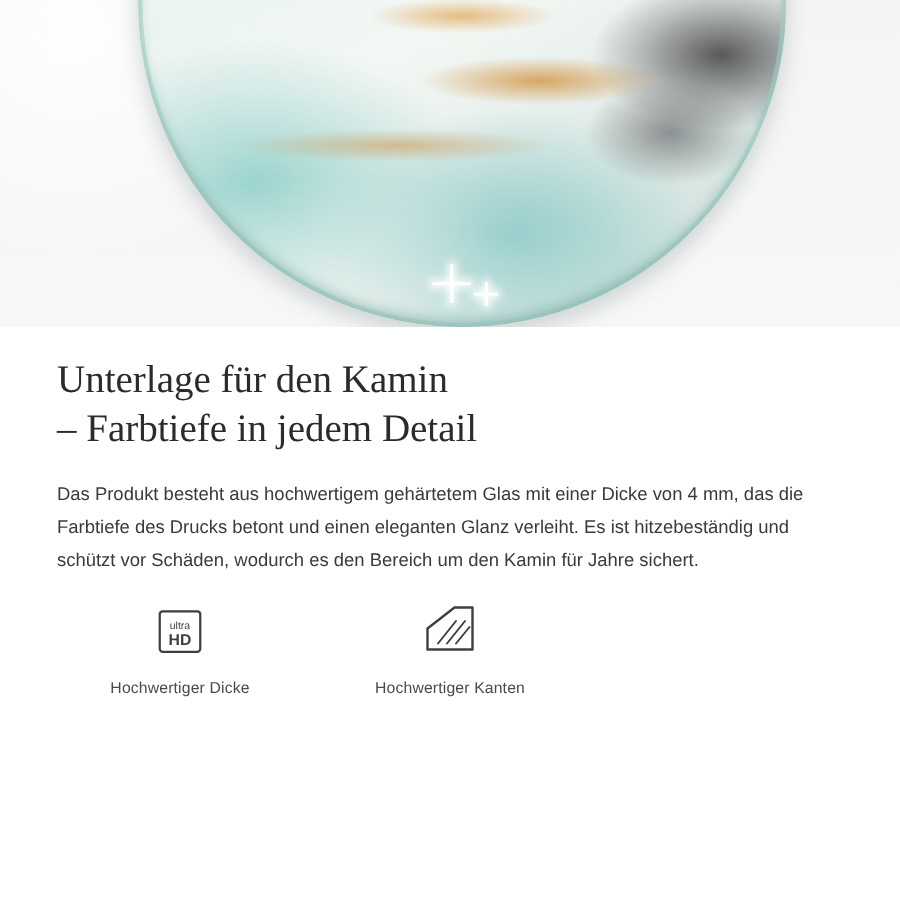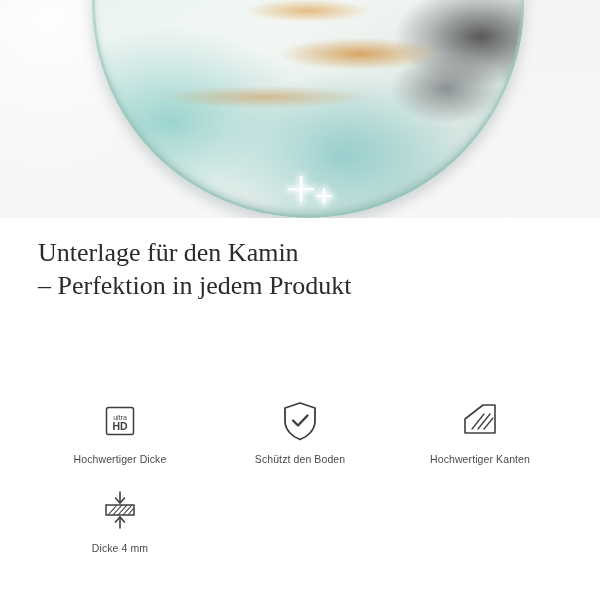--- a/index.html
+++ b/index.html
@@ -176,79 +176,50 @@
       <div class="plate-sheen"></div>
       <div class="plate-edge"></div>
     </div>
     <span class="sparkle s1"></span>
     <span class="sparkle s2"></span>
   </div>
 
   <div class="content">
     <h1 class="headline">
       <span class="line">Unterlage für den Kamin</span>
-      <span class="line">– Perfektion in jedem Produkt</span>
+      <span class="line">– Farbtiefe in jedem Detail</span>
     </h1>
+    <p class="body-copy">Das Produkt besteht aus hochwertigem gehärtetem Glas mit einer Dicke von 4 mm, das die Farbtiefe des Drucks betont und einen eleganten Glanz verleiht. Es ist hitzebeständig und schützt vor Schäden, wodurch es den Bereich um den Kamin für Jahre sichert.</p>
   </div>
 
   <div class="features">
 
 
     <div class="feature">
       <div class="feature-icon">
         <svg width="42" height="42" viewBox="0 0 42 42">
           <rect x="7.5" y="7.5" width="27" height="27" rx="2" fill="none" stroke="#3f3f3f" stroke-width="1.5"></rect>
           <text x="21" y="19.5" text-anchor="middle" font-family="Liberation Sans, sans-serif" font-size="7" fill="#3f3f3f">ultra</text>
           <text x="21" y="30" text-anchor="middle" font-family="Liberation Sans, sans-serif" font-size="10.5" font-weight="bold" fill="#3f3f3f">HD</text>
         </svg>
       </div>
       <div class="feature-label">Hochwertiger Dicke</div>
     </div>
 
-    <div class="feature">
-      <div class="feature-icon">
-        <svg width="42" height="44" viewBox="0 0 42 44">
-          <path d="M21 4 L36 9 V22 C36 31 29 37.5 21 40.5 C13 37.5 6 31 6 22 V9 Z" fill="none" stroke="#3f3f3f" stroke-width="1.8" stroke-linejoin="round"></path>
-          <path d="M14 21.5 L19 26.5 L28.5 16.5" fill="none" stroke="#3f3f3f" stroke-width="2.4" stroke-linecap="round" stroke-linejoin="round"></path>
-        </svg>
-      </div>
-      <div class="feature-label">Schützt den Boden</div>
-    </div>
 
 
     <div class="feature">
       <div class="feature-icon">
         <svg width="42" height="40" viewBox="0 0 42 40">
           <path d="M6 32 L6 18 L24 4 L36 4 L36 32 Z" fill="none" stroke="#3f3f3f" stroke-width="1.6" stroke-linejoin="round"></path>
           <g stroke="#3f3f3f" stroke-width="1.3" stroke-linecap="round">
             <line x1="13" y1="28" x2="25" y2="13"></line>
             <line x1="19" y1="28" x2="31" y2="13"></line>
             <line x1="25" y1="28" x2="34" y2="17"></line>
           </g>
         </svg>
       </div>
       <div class="feature-label">Hochwertiger Kanten</div>
     </div>
 
-    <div class="feature">
-      <div class="feature-icon">
-        <svg width="44" height="44" viewBox="0 0 44 44">
-          <g stroke="#3f3f3f" stroke-width="1.6" stroke-linecap="round" fill="none">
-            <line x1="22" y1="4" x2="22" y2="14"></line>
-            <path d="M17.5 10 L22 15 L26.5 10"></path>
-            <line x1="22" y1="40" x2="22" y2="30"></line>
-            <path d="M17.5 34 L22 29 L26.5 34"></path>
-          </g>
-          <rect x="8" y="17" width="28" height="10" fill="none" stroke="#3f3f3f" stroke-width="1.5"></rect>
-          <g stroke="#3f3f3f" stroke-width="1.1">
-            <line x1="10" y1="27" x2="19" y2="17"></line>
-            <line x1="15" y1="27" x2="24" y2="17"></line>
-            <line x1="20" y1="27" x2="29" y2="17"></line>
-            <line x1="25" y1="27" x2="34" y2="17"></line>
-            <line x1="30" y1="27" x2="36" y2="20"></line>
-          </g>
-        </svg>
-      </div>
-      <div class="feature-label">Dicke 4 mm</div>
-    </div>
 
   </div>
 </div>
 
 </body></html>

